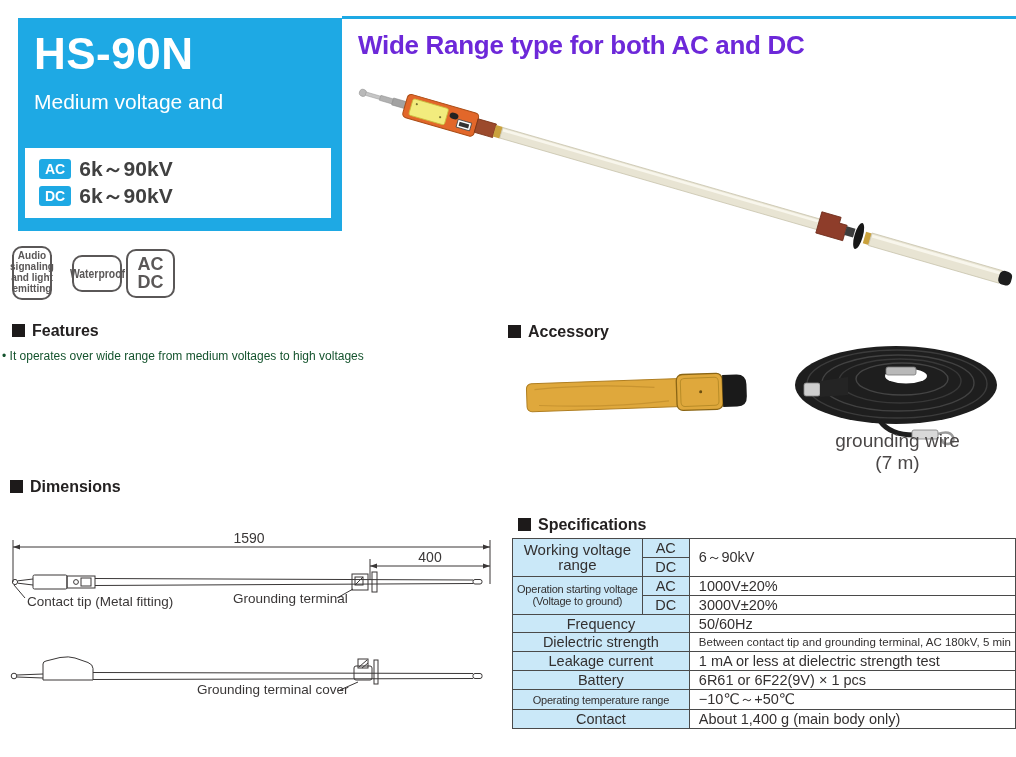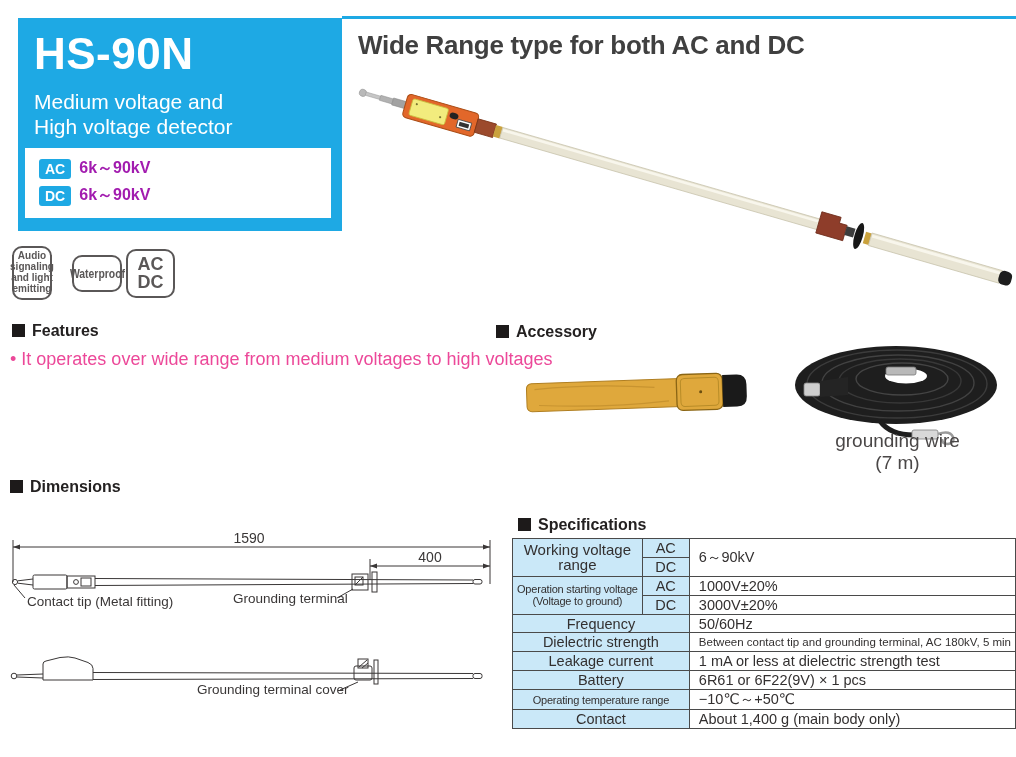--- a/index.html
+++ b/index.html
@@ -9,41 +9,41 @@
   
   .brand-box { position:absolute; left:18px; top:18px; width:324px; height:213px;
                background:#1ea9e4; color:#fff; padding:14px 0 16px 16px; }
   .brand-model { font-size:44px; font-weight:bold; letter-spacing:0.5px; line-height:1.0; }
   .brand-sub { margin-top:14px; font-size:21px; line-height:1.18; font-weight:normal; }
   .range-box { position:absolute; left:7px; top:130px; width:306px; height:70px;
                background:#fff; padding:7px 0 0 14px; }
   .range-row { display:flex; align-items:center; height:27px; }
   .range-badge { display:inline-block; background:#1ea9e4; color:#fff; font-weight:bold;
                  font-size:14px; padding:2px 6px; border-radius:3px; margin-right:8px; }
-  .range-value { color:#a21caf; font-weight:bold; font-size:16px; }
+  .range-value { color:#404040; font-weight:bold; font-size:21px; }
 
   
   .top-rule { position:absolute; left:342px; top:16px; width:674px; height:3px; background:#1ea9e4; }
   .tagline { position:absolute; left:358px; top:30px; width:650px; font-size:26px; font-weight:bold;
-             color:#404040; letter-spacing:-0.3px; }
+             color:#6d28d9; letter-spacing:-0.3px; }
 
   
   .cap-badge { position:absolute; border:2.5px solid #5a5757; border-radius:10px; color:#5a5757;
                display:flex; align-items:center; justify-content:center; text-align:center;
                background:#fff; font-weight:bold; }
   .cap-audio { left:12px; top:246px; width:40px; height:54px; font-size:10px; line-height:1.08; }
   .cap-water { left:72px; top:255px; width:50px; height:37px; }
   .cap-water span { font-size:13px; transform:scaleX(0.8); white-space:nowrap; }
   .cap-acdc { left:126px; top:249px; width:49px; height:49px; font-size:18px; line-height:0.95; }
 
   
   .sec-heading { position:absolute; font-size:16px; font-weight:bold; color:#242121;text-align:center; }
   .sec-heading .sq { display:inline-block; width:13px; height:13px; background:#1d1a1a;
                      margin-right:7px; vertical-align:-1px; }
-  .feature-line { position:absolute; left:10px; top:349px; font-size:18px; color:#ec4899; }
+  .feature-line { position:absolute; left:2px; top:349px; font-size:12px; color:#14532d; }
   .feature-line::before { content:"• "; }
 
   
   .caption { position:absolute; text-align:center; font-size:19px; color:#4a4747; line-height:1.15; }
 
   
   .spec-table { position:absolute; left:512px; top:538px; border-collapse:collapse; table-layout:fixed; }
   .spec-table td { border:1px solid #4a4a4a; color:#333030; height:18.9px; padding:0 4px;
                    overflow:hidden; white-space:nowrap; }
   .spec-table { border:1.5px solid #4a4a4a; }
@@ -58,21 +58,20 @@
 </style>
 </head>
 <body>
 
 <div class="page">
 
   <div class="brand-box">
     <div class="brand-model">HS-90N</div>
     <div class="brand-sub">
       <span>Medium voltage and</span><br>
-      <span>High voltage detector</span>
     </div>
     <div class="range-box">
       <div class="range-row">
         <span class="range-badge">AC</span>
         <span class="range-value">6k～90kV</span>
       </div>
       <div class="range-row">
         <span class="range-badge">DC</span>
         <span class="range-value">6k～90kV</span>
       </div>
@@ -125,21 +124,21 @@
       <rect x="532" y="-5" width="134" height="3" fill="#f8f6ec"></rect>
       <rect x="665" y="-7" width="13" height="14" rx="5" fill="#1d1d1d"></rect>
     </g>
   </svg>
 
   <div class="sec-heading" style="left:12px; top:322px;">
     <span class="sq"></span><span>Features</span>
   </div>
   <div class="feature-line">It operates over wide range from medium voltages to high voltages</div>
 
-  <div class="sec-heading" style="left:496px; top:323px;">
+  <div class="sec-heading" style="left:508px; top:323px;">
     <span class="sq"></span><span>Accessory</span>
   </div>
 
   <svg class="abs" style="left:518px; top:360px;" width="240" height="66" viewBox="0 0 240 66">
     <g transform="translate(6,16) rotate(-2)">
       <rect x="2" y="8" width="202" height="28" rx="5" fill="#dfa83c" stroke="#b07f22" stroke-width="1"></rect>
       <path d="M10,14 q60,-4 120,2 M14,30 q70,5 130,0" stroke="#c89430" stroke-width="1.2" fill="none"></path>
       <rect x="152" y="4" width="46" height="36" rx="6" fill="#dfa83c" stroke="#8a6515" stroke-width="1.3"></rect>
       <rect x="156" y="8" width="38" height="28" rx="4" fill="none" stroke="#b88c28" stroke-width="1"></rect>
       <circle cx="176" cy="22" r="1.5" fill="#6b4e10"></circle>

